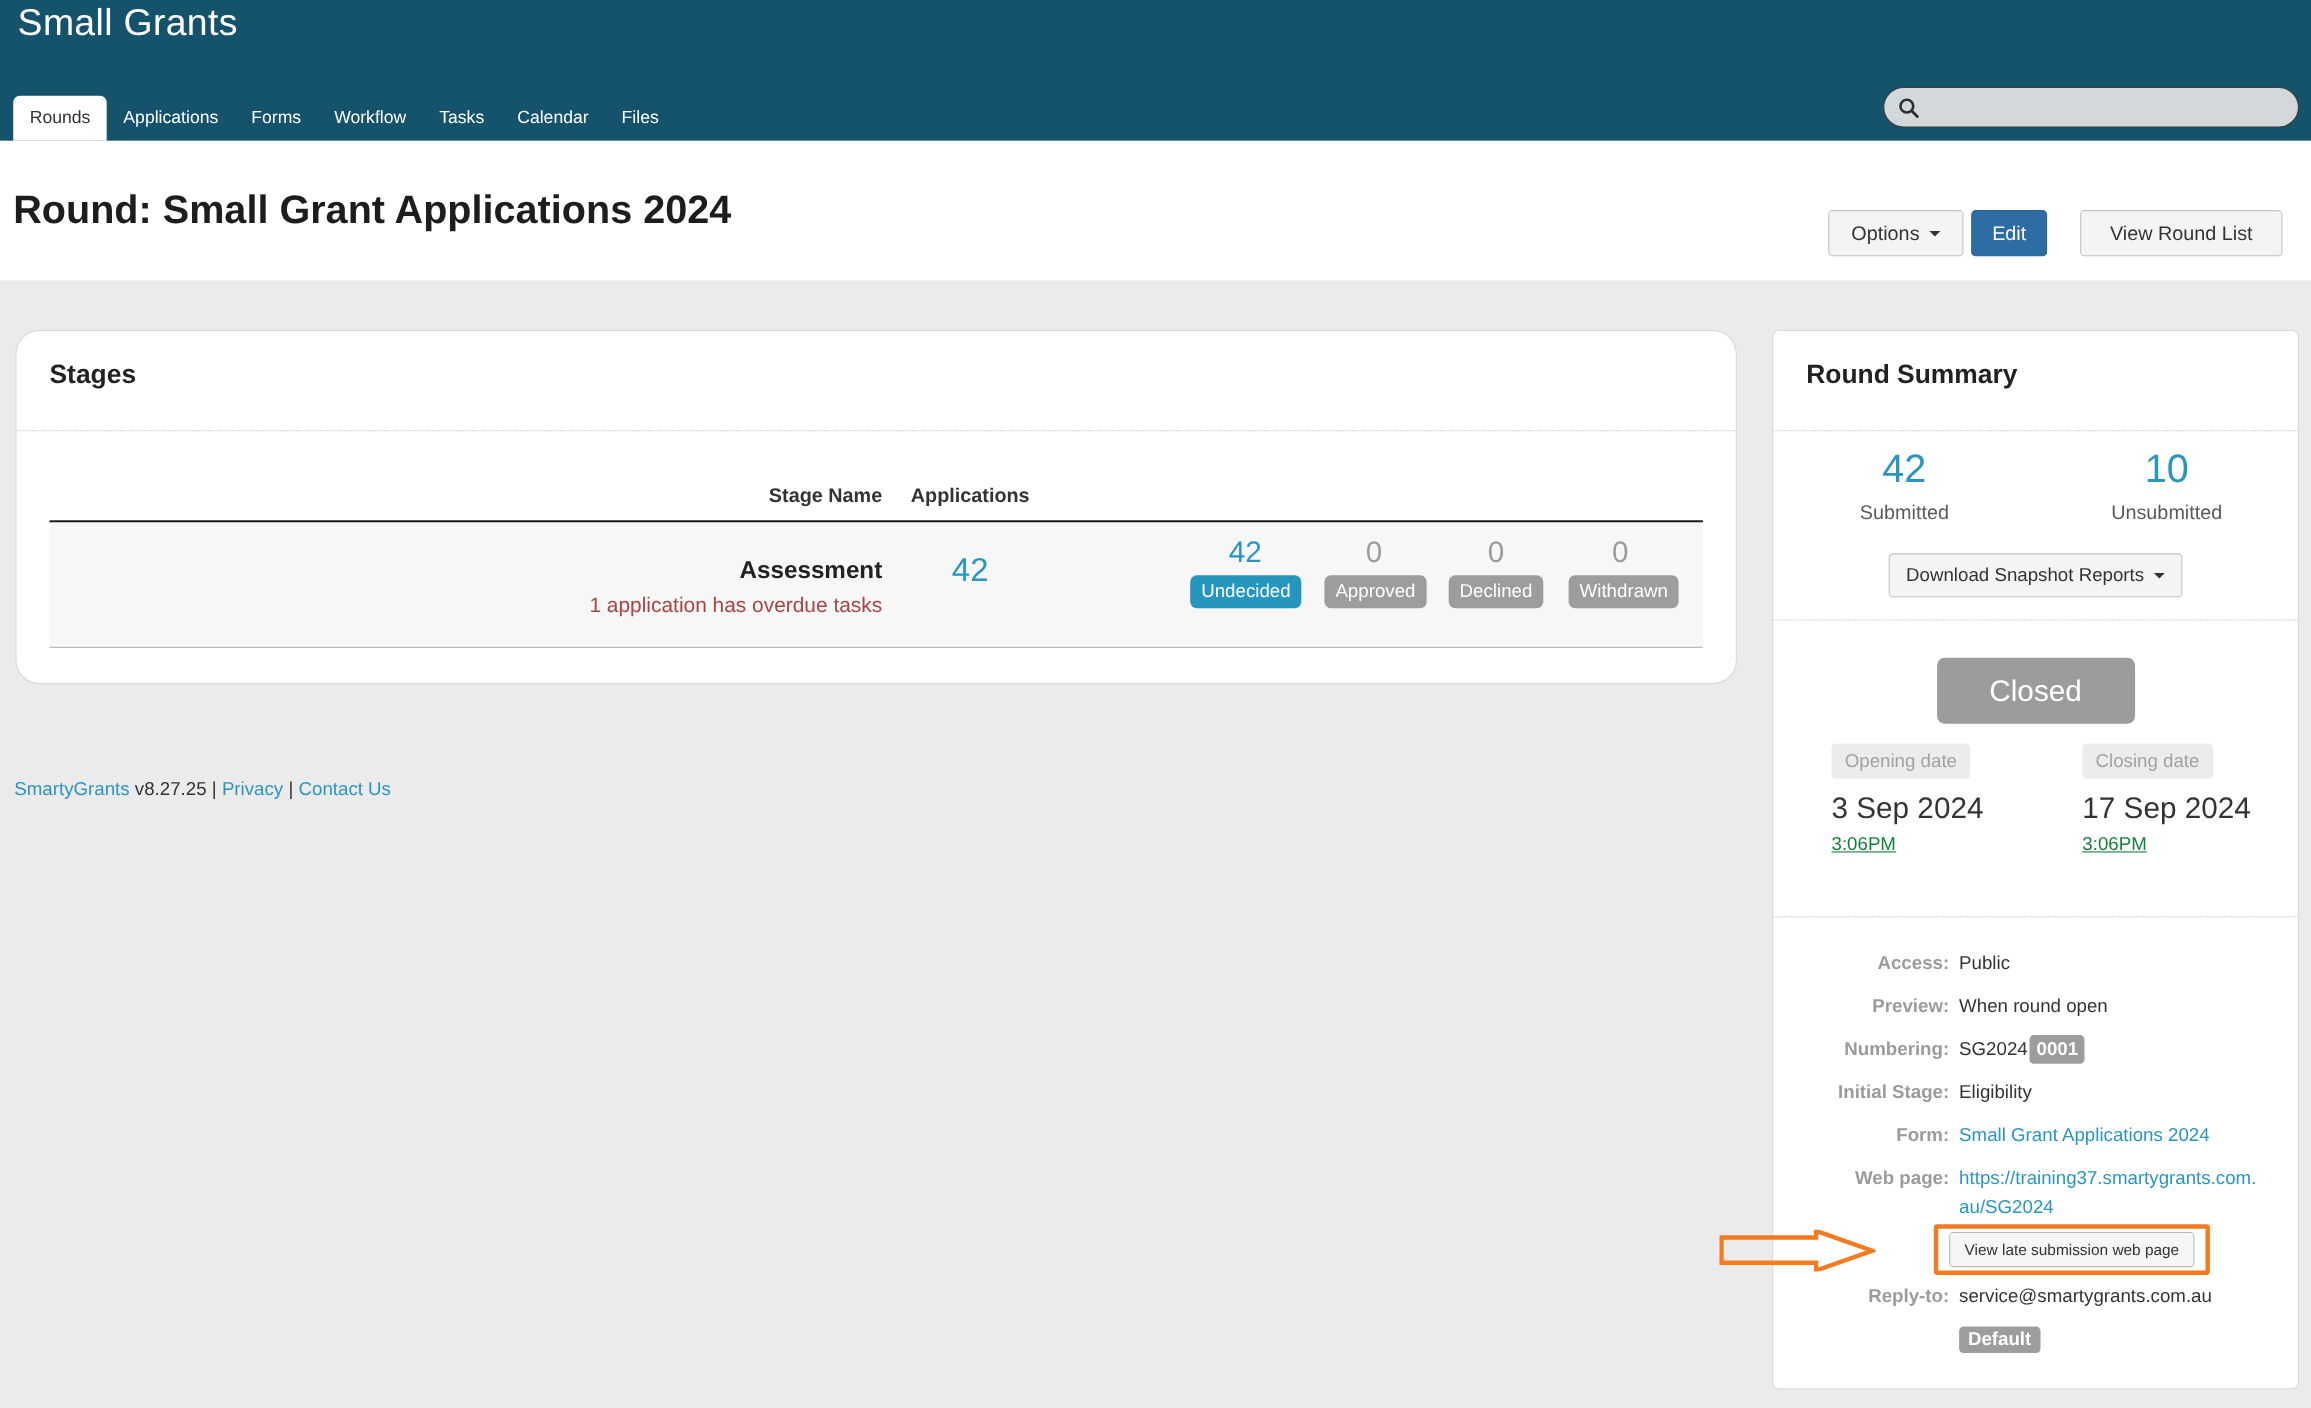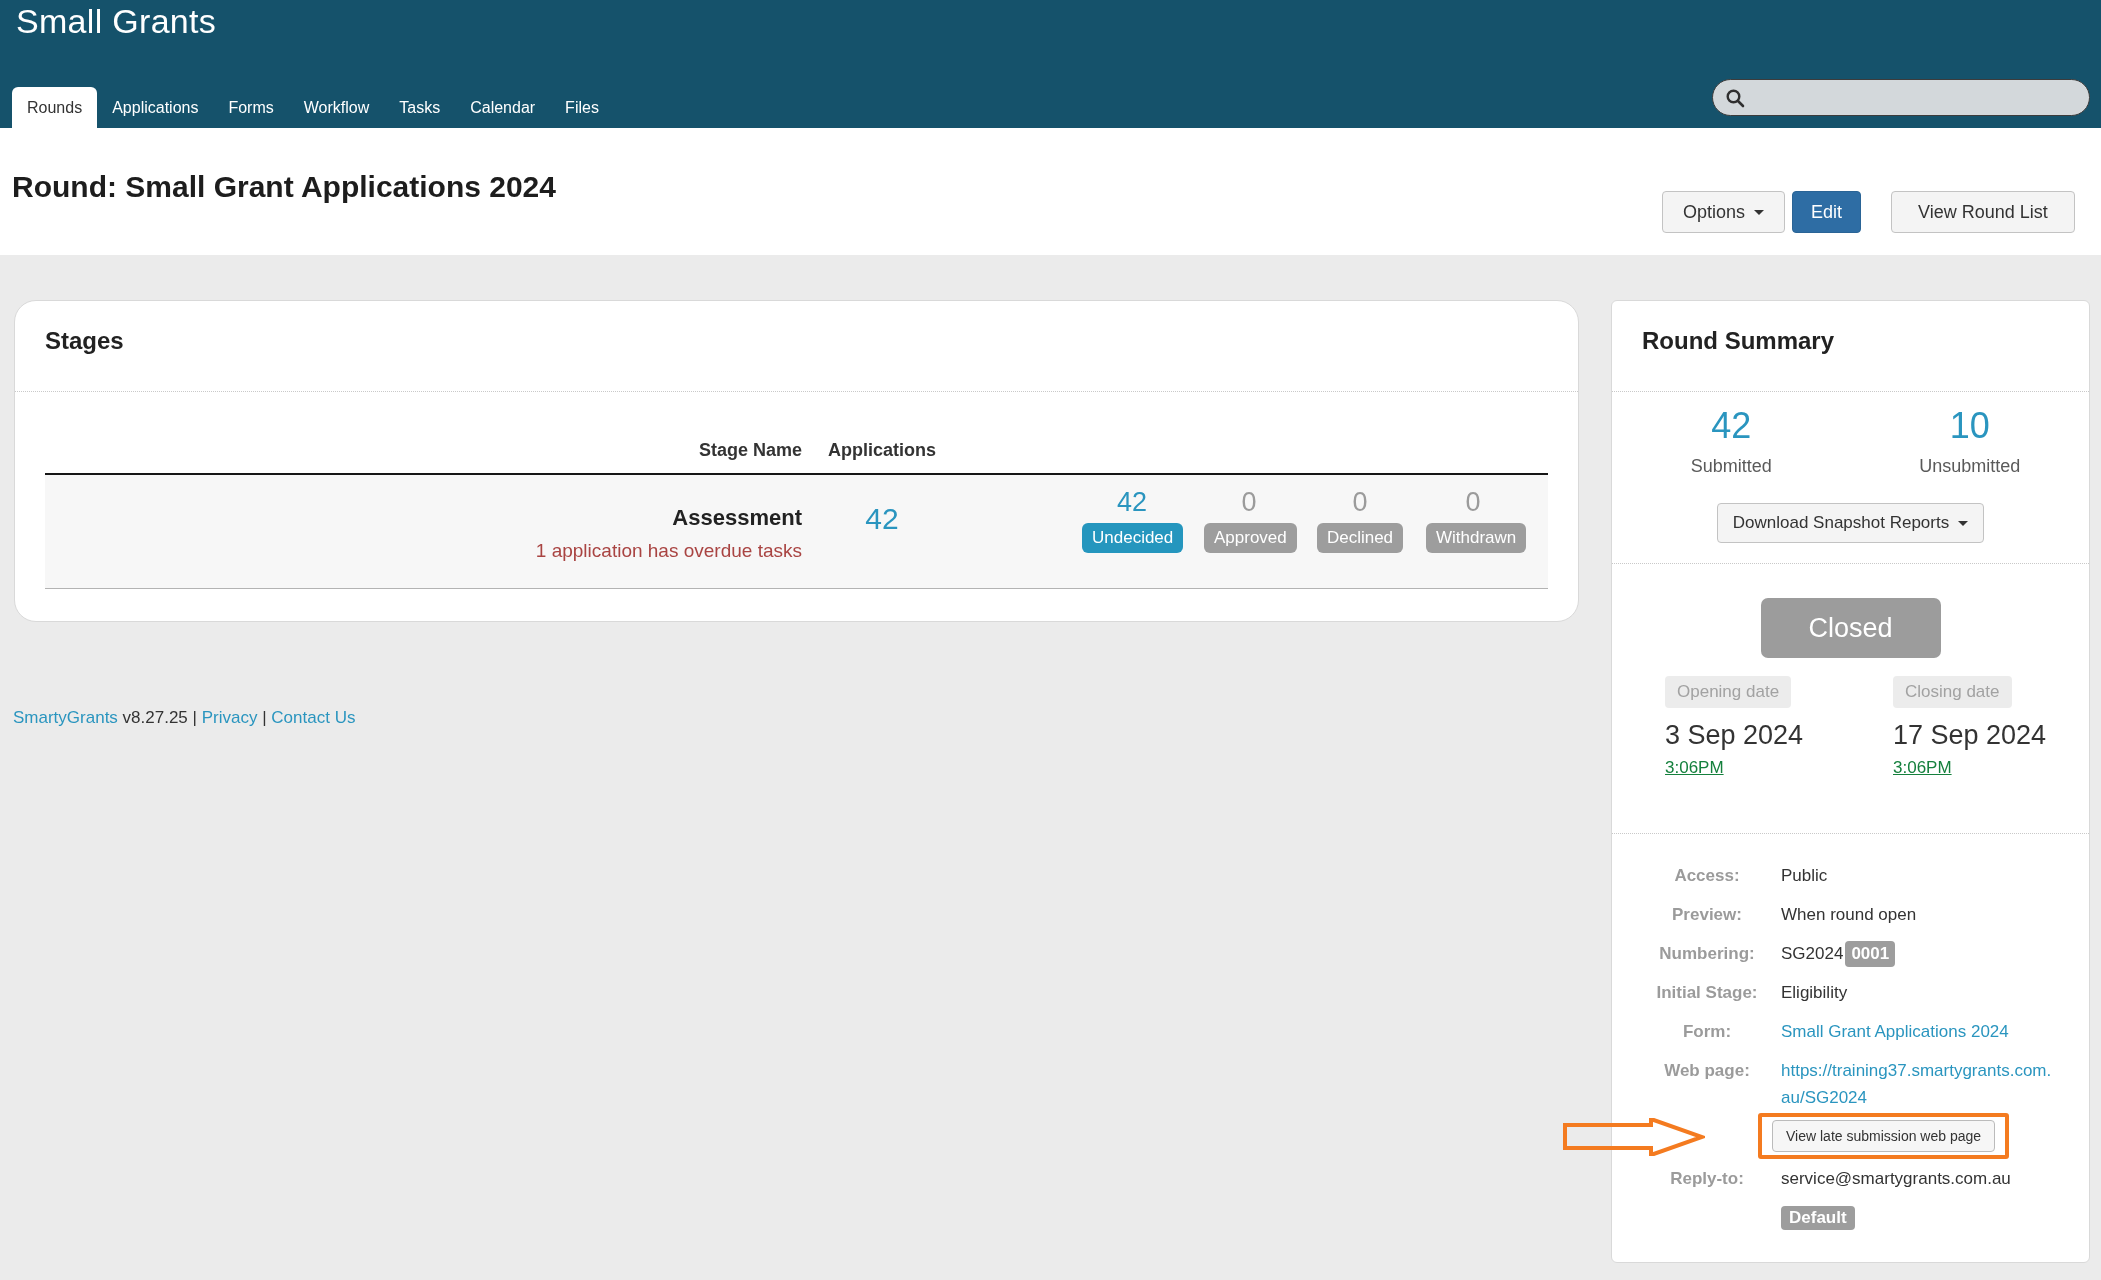--- a/index.html
+++ b/index.html
@@ -14,21 +14,21 @@
   .topbar{position:absolute;top:0;left:0;width:2101px;height:128px;background:var(--teal,#15526b);}
   .app-title{position:absolute;left:16px;top:2px;color:#fff;font-size:34px;font-weight:400;letter-spacing:.3px;}
   .tabs{position:absolute;left:12px;bottom:0;display:flex;}
   .tab{padding:12px 15px 11px;font-size:16px;color:#fff;border-radius:6px 6px 0 0;cursor:pointer;white-space:nowrap;}
   .tab.active{background:#fff;color:#333;}
   .search-wrap{position:absolute;left:1712px;top:79px;width:378px;height:37px;background:#d3d8db;border:1px solid #3c3c3c;border-radius:19px;display:flex;align-items:center;padding:0 12px;}
   .search-wrap input{flex:1;border:none;background:transparent;outline:none;font-size:16px;color:#222;margin-left:8px;min-width:0;}
 
   
   .whitebar{position:absolute;top:128px;left:0;width:2101px;height:127px;background:#fff;}
-  .page-title{position:absolute;left:12px;top:170px;font-size:30px;font-weight:bold;color:#1d1d1d;}
+  .page-title{position:absolute;left:12px;top:170px;font-size:36px;font-weight:bold;color:#1d1d1d;}
   .toolbar{position:absolute;left:1662px;top:191px;display:flex;align-items:flex-start;}
   .btn{display:inline-flex;align-items:center;justify-content:center;font-size:18px;border-radius:4px;border:1px solid #c3c3c3;background:#f4f4f4;color:#333;height:42px;padding:0 20px;cursor:pointer;white-space:nowrap;font-family:inherit;}
   .btn-primary{background:var(--edit,#2e6da4);border-color:#2a6496;color:#fff;padding:0 18px;}
   .btn-wide{padding:0 26px;}
   .caret{display:inline-block;width:0;height:0;border-left:5px solid transparent;border-right:5px solid transparent;border-top:5px solid currentColor;margin-left:9px;}
 
   
   .card{position:absolute;background:#fff;border:1px solid #d9d9d9;border-radius:6px;}
   #stages-card{left:14px;top:300px;width:1565px;height:322px;border-radius:22px;}
   #summary-card{left:1611px;top:300px;width:479px;height:963px;}
@@ -66,21 +66,21 @@
   .divider2{margin-top:20px;}
   .closed-badge{width:180px;height:60px;line-height:60px;text-align:center;margin:34px auto 0;background:#9c9c9c;color:#fff;font-size:27px;border-radius:7px;}
   .dates{display:flex;margin:18px 0 0 53px;}
   .date-col1{width:228px;} .date-col2{flex:1;}
   .date-chip{display:inline-block;background:#ececec;color:#a2a2a2;font-size:17px;padding:6px 12px;border-radius:4px;}
   .date-main{font-size:27px;color:#333;margin-top:12px;}
   .date-time{font-size:17px;color:#15803d;margin-top:7px;text-decoration:underline;}
   .divider3{margin-top:55px;}
   .details{padding:28px 30px 0;font-size:17px;}
   .sum-row{display:flex;margin-bottom:11px;line-height:28px;}
-  .sum-label{width:130px;text-align:center;font-weight:bold;color:#9b9b9b;flex:0 0 auto;}
+  .sum-label{width:130px;text-align:right;font-weight:bold;color:#9b9b9b;flex:0 0 auto;}
   .sum-value{margin-left:9px;color:#333;}
   .sum-value .link{cursor:pointer;}
   .num-badge{display:inline-block;background:var(--badge,#9d9d9d);color:#fff;font-weight:bold;border-radius:4px;padding:0 6px;margin-left:2px;line-height:26px;}
   .web-value{width:280px;word-break:break-all;line-height:27px;}
   .row-web{margin-bottom:2px;}
   .row-late{position:relative;margin:0 0 6px;padding-left:116px;display:block;line-height:normal;}
   .hl-box{display:inline-block;border:4px solid var(--orange,#f47b20);border-radius:3px;padding:3px 10px;background:#fff;}
   .late-btn{font-size:14px;height:32px;padding:0 13px;border-radius:4px;border:1px solid #bbb;background:#f6f6f6;color:#333;display:inline-flex;align-items:center;cursor:pointer;font-family:inherit;}
   .annotation-arrow{position:absolute;left:-79px;top:5px;width:142px;height:38px;}
   .default-badge{display:inline-block;background:var(--badge,#9d9d9d);color:#fff;font-weight:bold;font-size:17px;border-radius:4px;padding:0 8px;line-height:24px;}

